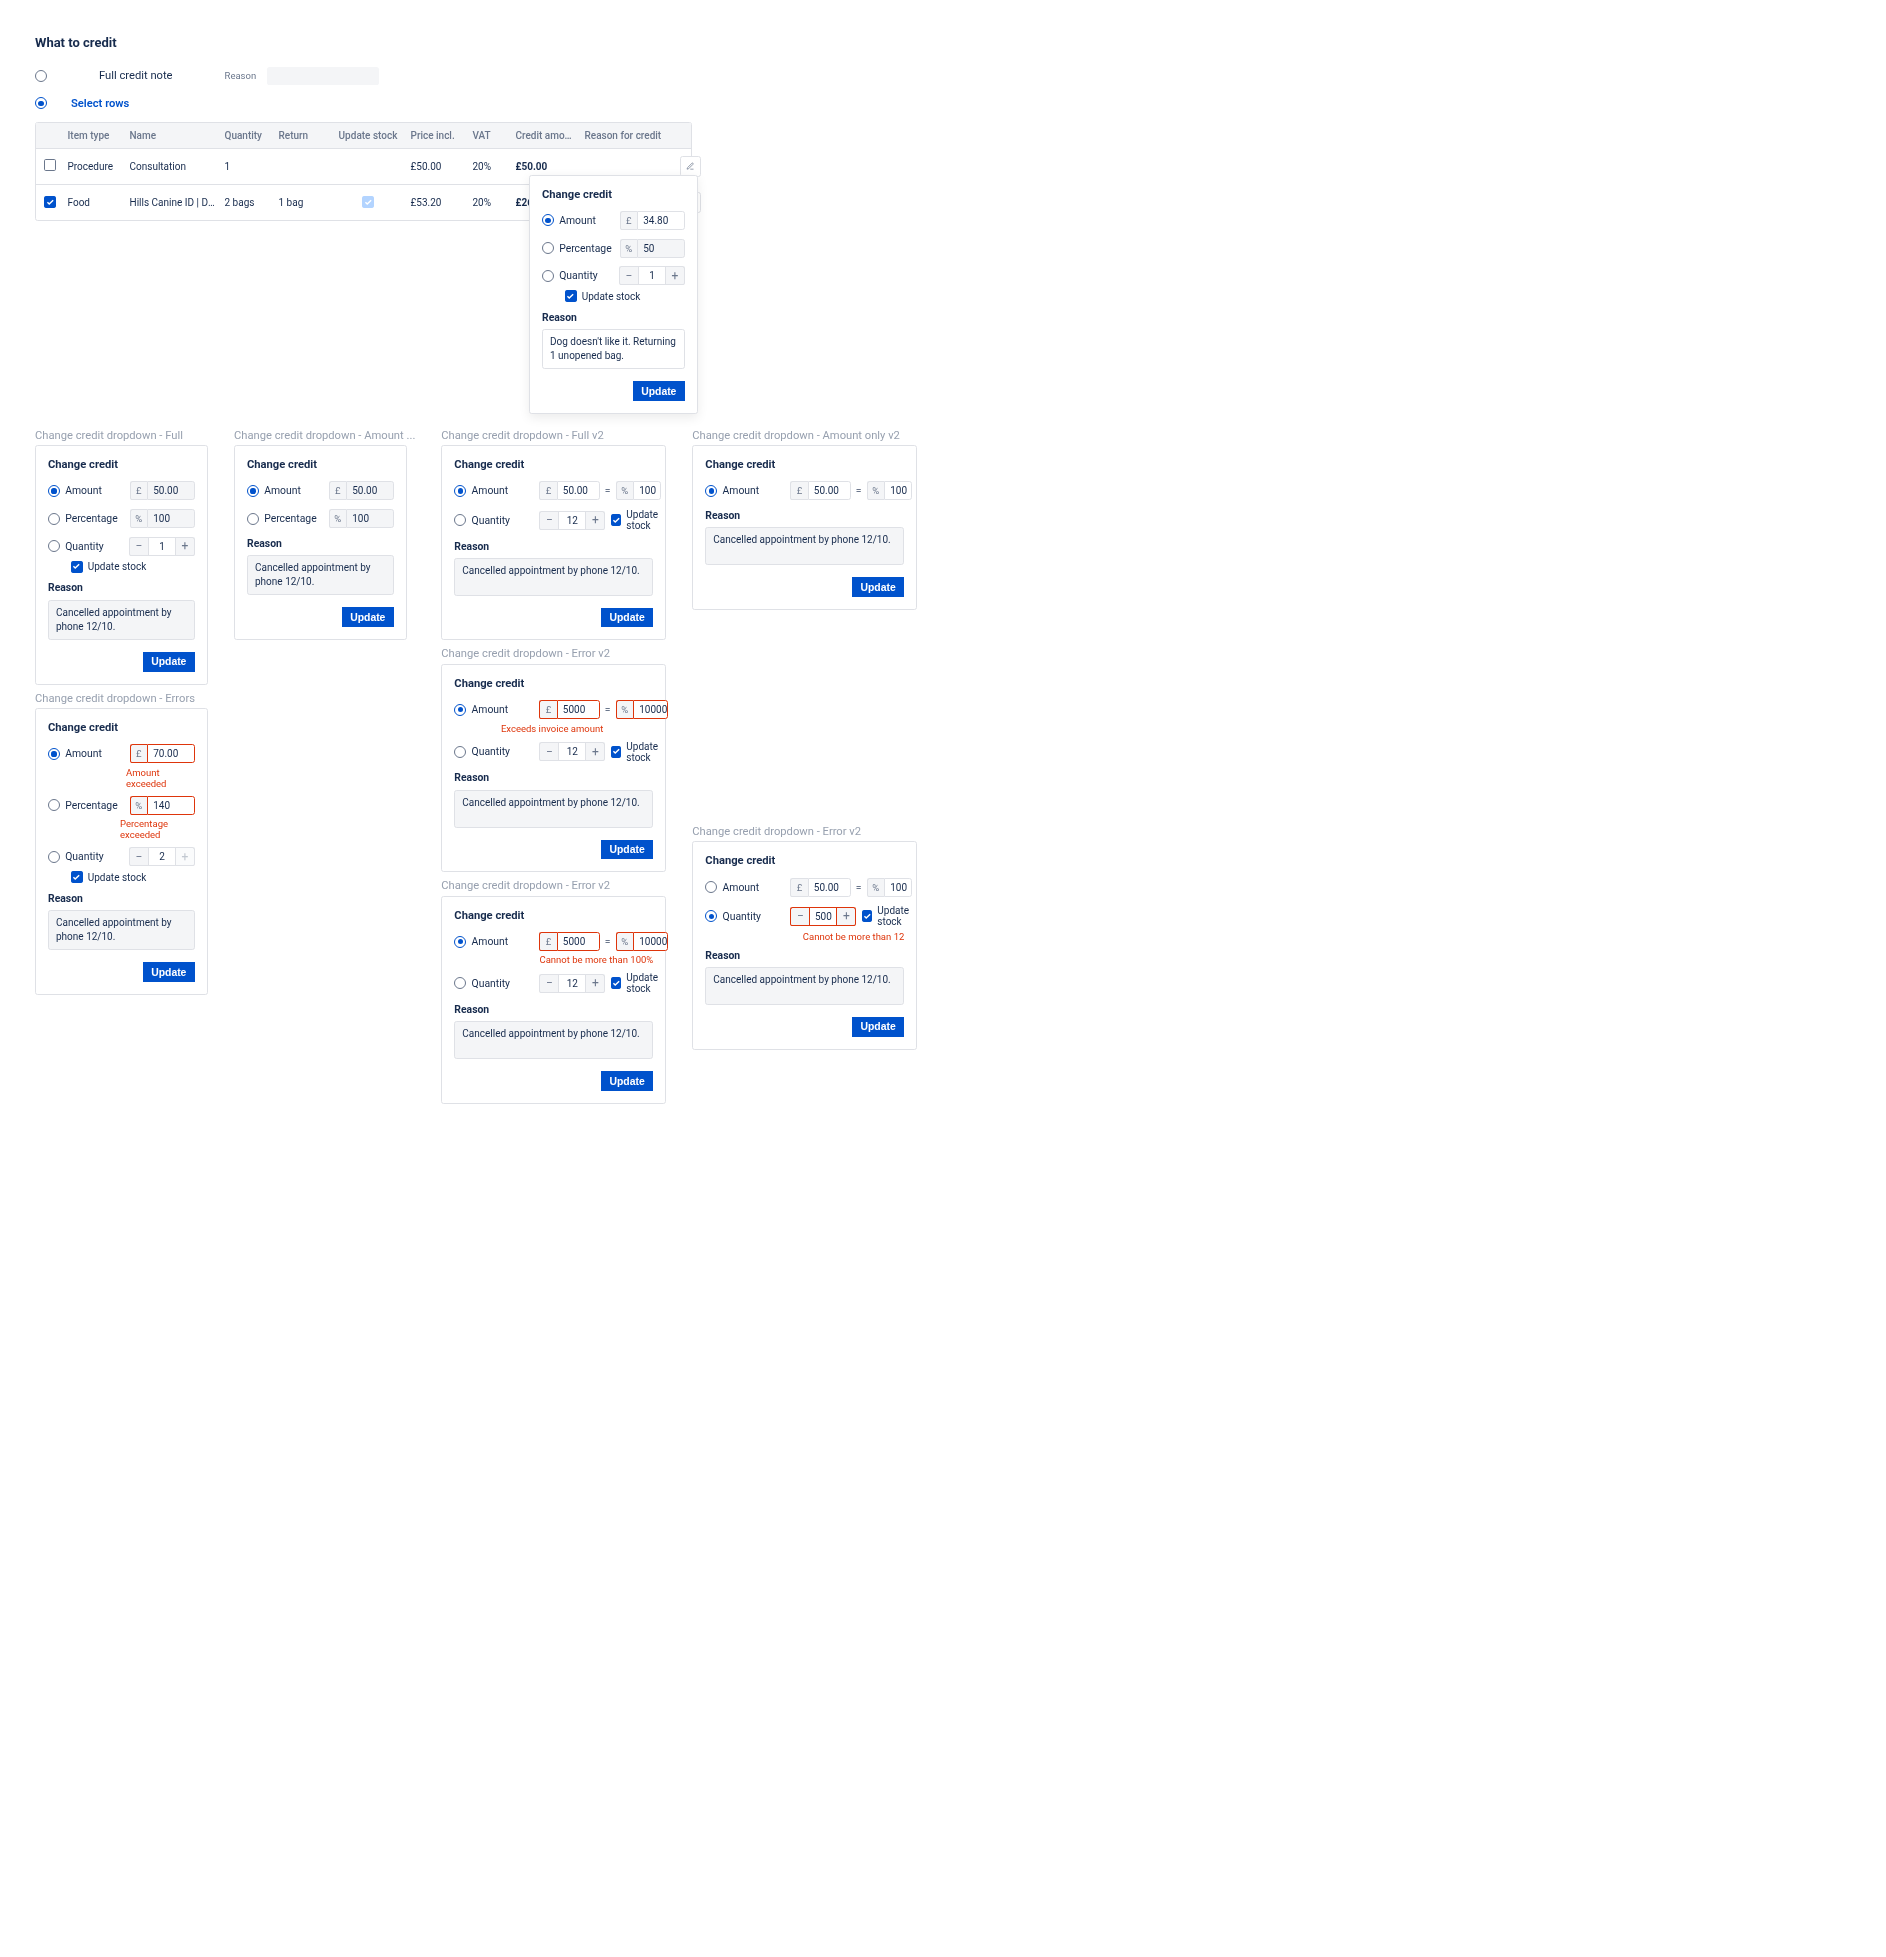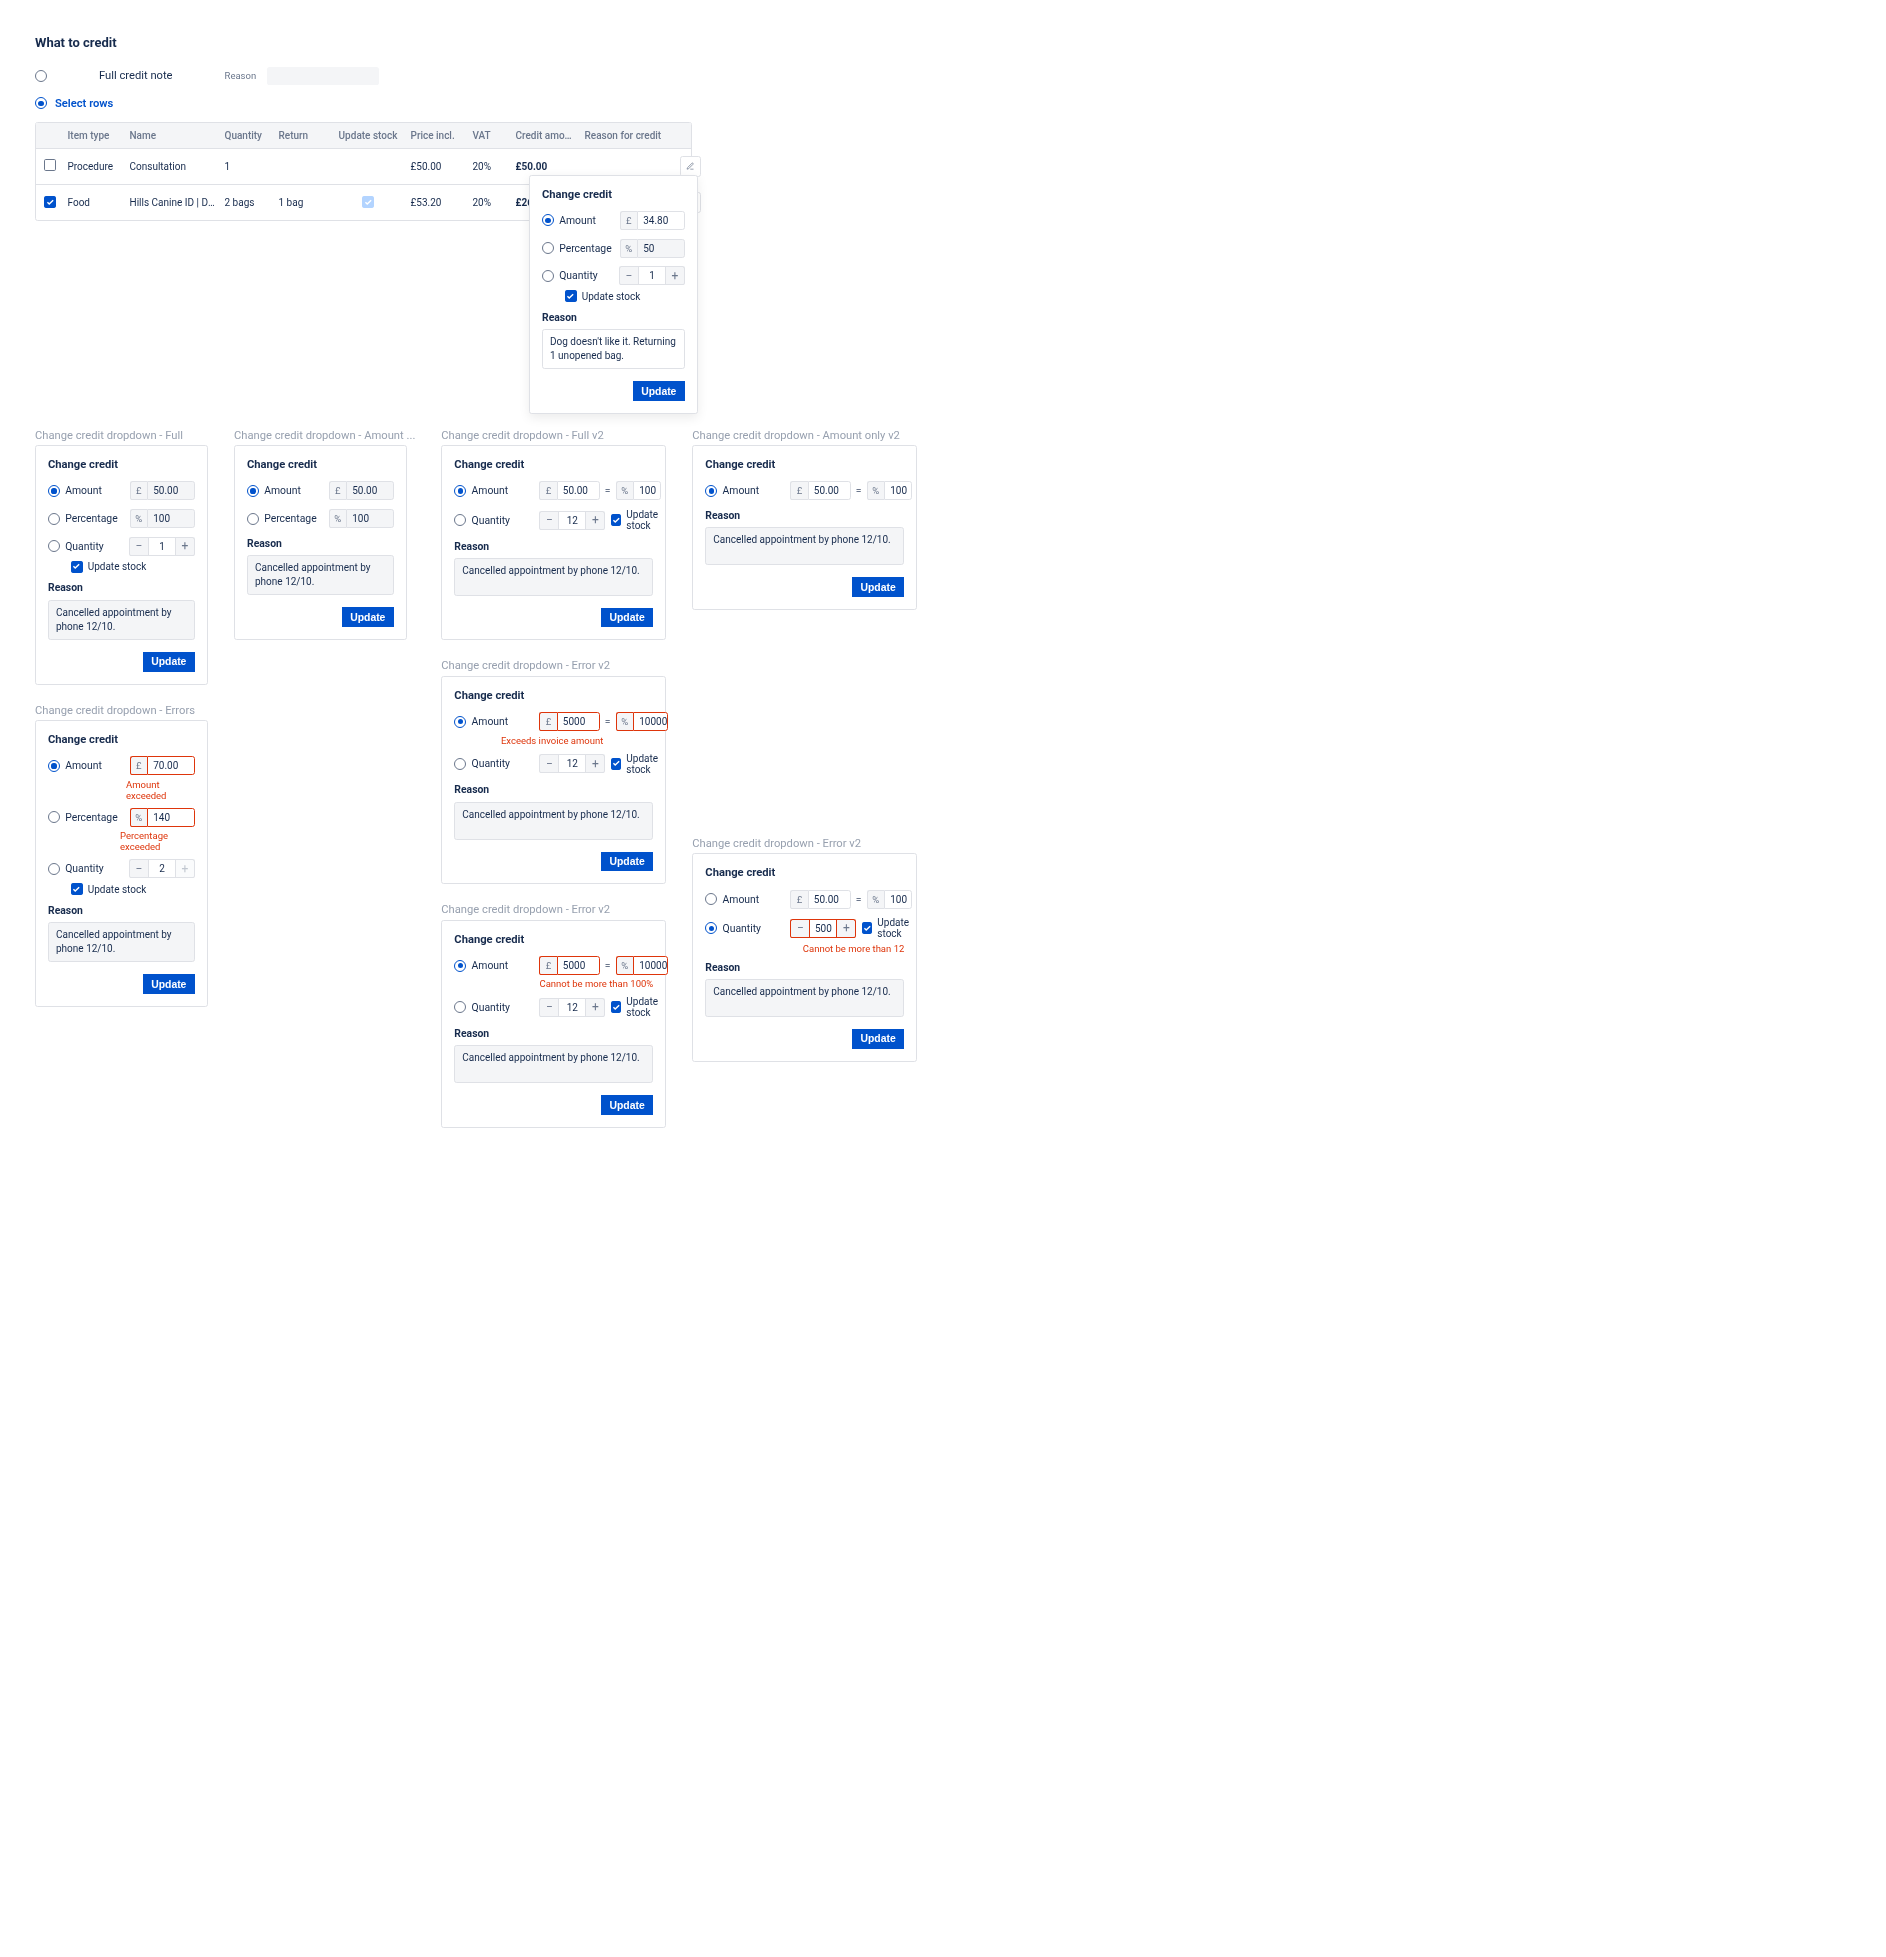--- a/index.html
+++ b/index.html
@@ -7,21 +7,21 @@
     margin: 0;
     padding: 35px;
     font-family: -apple-system, BlinkMacSystemFont, "Segoe UI", Roboto, Helvetica, Arial, sans-serif;
     background: #fff;
     color: #172B4D;
     font-size: 10.4px;
     width: 1887px;
     transform-origin: top left;
   }
   .page-title { font-size: 13px; font-weight: 700; color: #172B4D; margin: 0 0 17.3px 0; }
-  .radio-row { display: flex; align-items: center; gap: 8px; margin-bottom: 12px; }
+  .radio-row { display: flex; align-items: center; gap: 24px; margin-bottom: 12px; }
   .radio-row.with-reason { gap: 52px; }
   .radio-outer { width: 12px; height: 12px; border-radius: 50%; border: 1.7px solid #0052CC; display:inline-flex; align-items:center; justify-content:center; flex:0 0 auto; }
   .radio-outer.unselected { border-color: #6B778C; }
   .radio-inner { width: 5.2px; height: 5.2px; border-radius: 50%; background:#0052CC; }
   .radio-label { font-size: 11.2px; font-weight: 500; color:#172B4D; }
   .radio-label.unsel { color:#172B4D; font-weight:400; }
   .reason-lbl { font-size: 9.5px; color:#6B778C; margin-right:5.2px;}
   .reason-disabled-box { width:112px; height:17.3px; background:#F4F5F7; border-radius:2.6px; }
 
   
@@ -62,21 +62,21 @@
   .section-label { font-size:10.4px; font-weight:700; margin:5.2px 0 5.2px 0;}
   .reason-ta { width:100%; min-height:38px; border:0.9px solid #DFE1E6; border-radius:2.6px; background:#F4F5F7; padding:5.2px 7px; font-size:10px; color:#172B4D; line-height:1.4;}
   .btn-primary { background:#0052CC; color:#fff; border:none; border-radius:0; padding:4.3px 8.6px; font-size:10.4px; font-weight:700;}
   .actions { margin-top:12px; display:flex; justify-content:flex-end;}
   .err-msg { font-size:9.5px; color:#DE350B; margin-top:-5.2px; margin-bottom:7px; }
   .err-msg.right { text-align:right; }
   .eq { font-size:10.4px; color:#6B778C;}
 
   
   .variants { display:flex; gap:26px; margin-top:208px; flex-wrap:wrap; width: 917px;}
-  .col { display:flex; flex-direction:column; gap:19px; }
+  .col { display:flex; flex-direction:column; gap:7px; }
   .variant-label { font-size:11.2px; color:#97A0AF; margin-bottom:3.5px;}
   .card { background:#fff; border:0.9px solid #DFE1E6; border-radius:2.6px; padding:12px;}
   .card.sm { width:173px; }
   .card.md { width:225px; }
 
   .opt-row-wide { display:flex; align-items:center; gap:7px; margin-bottom:8.6px;}
   .opt-row-wide .left { display:flex; align-items:center; gap:5.2px; min-width:78px;}
   .opt-row-wide .flds { display:flex; align-items:center; gap:5.2px; flex:1;}
   .inline-upd { display:flex; align-items:center; gap:5.2px; font-size:10px;}
 </style>

